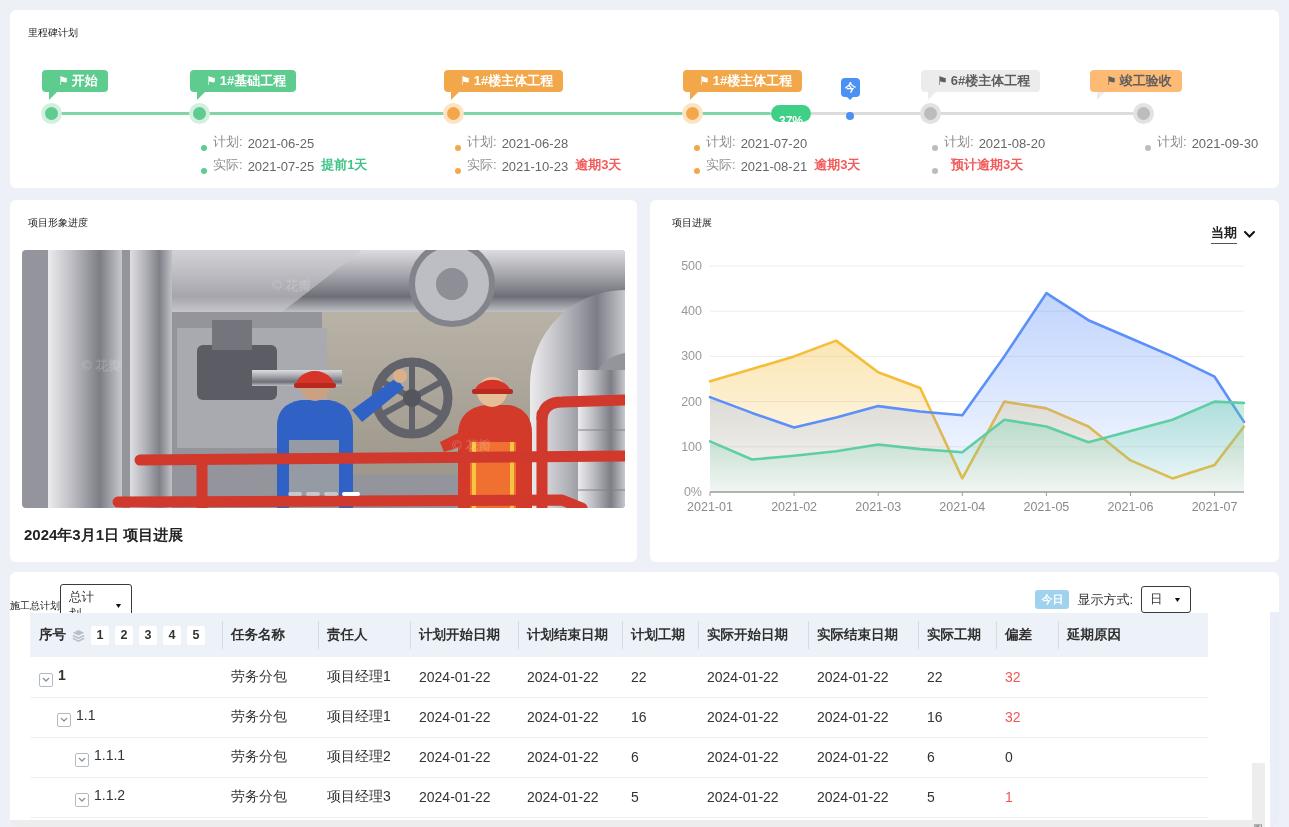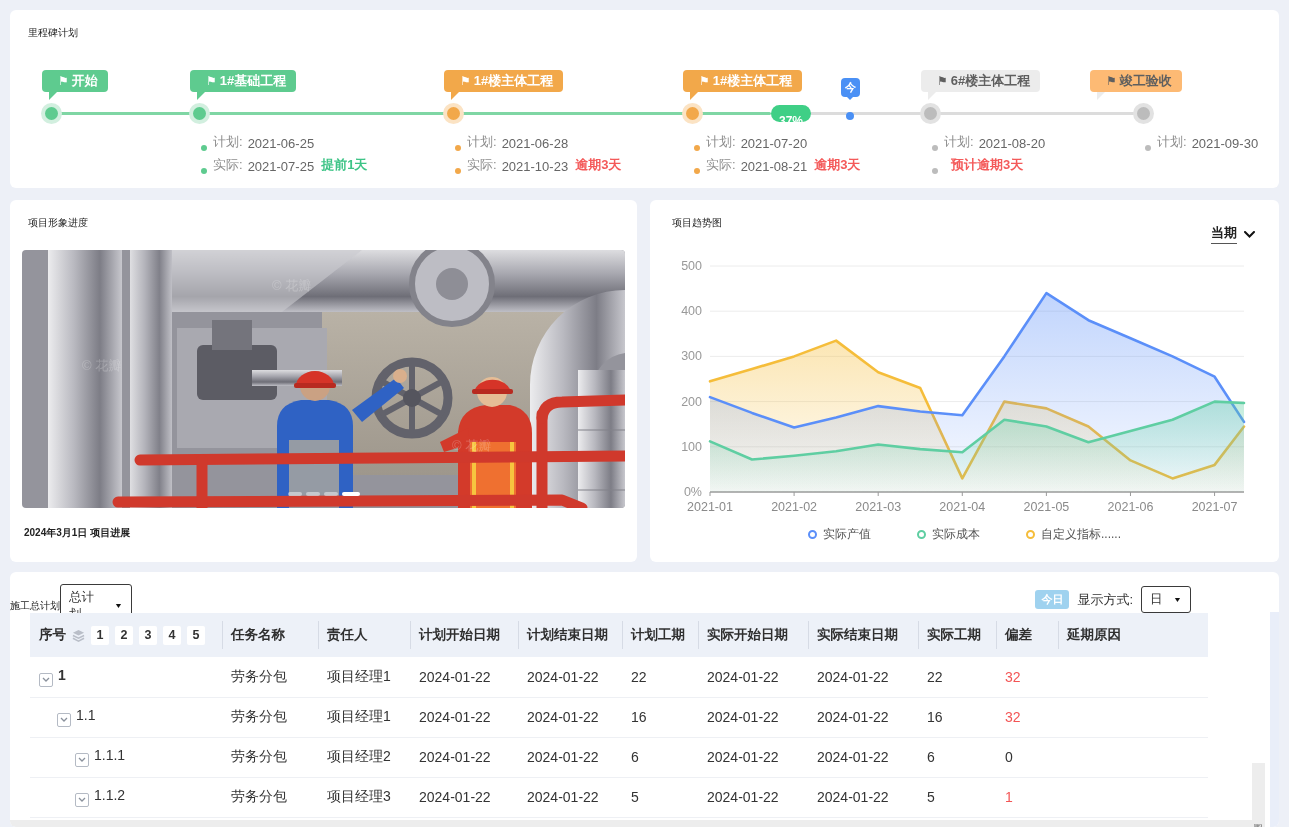--- a/index.html
+++ b/index.html
@@ -39,21 +39,21 @@
   
   #photo-card { left:10px; top:200px; width:627px; height:362px; }
   #photo-card .card-title { position:absolute; left:18px; top:16px; }
   #photo-wrap { position:absolute; left:12px; top:50px; width:603px; height:258px;
     border-radius:4px; overflow:hidden; }
   #photo-wrap svg { display:block; }
   #carousel-dots { position:absolute; left:50%; transform:translateX(-50%); bottom:12px;
     display:flex; gap:4px; }
   .c-dot { width:14px; height:4px; border-radius:2px; background:rgba(255,255,255,.45); cursor:pointer; }
   .c-dot.active { width:18px; background:#fff; }
-  #photo-caption { position:absolute; left:14px; top:326px; font-size:10px; font-weight:bold; color:#222; }
+  #photo-caption { position:absolute; left:14px; top:326px; font-size:15px; font-weight:bold; color:#222; }
 
   
   #trend-card { left:650px; top:200px; width:629px; height:362px; }
   #trend-card .card-title { position:absolute; left:22px; top:16px; }
   #period-select { position:absolute; right:24px; top:24px; display:flex; align-items:center; gap:7px;
     font-size:13px; color:#222; font-weight:bold; cursor:pointer; }
   #period-select .p-label { border-bottom:1px solid #555; padding-bottom:1px; }
   #trend-chart-box { position:absolute; left:10px; top:48px; width:609px; height:272px; }
   #trend-legend { position:absolute; left:0; right:0; top:326px; display:flex; justify-content:center; gap:46px; }
   .lg-item { display:flex; align-items:center; gap:6px; font-size:12px; color:#555; cursor:pointer; }
@@ -269,21 +269,21 @@
         <div class="c-dot"></div>
         <div class="c-dot"></div>
         <div class="c-dot"></div>
         <div class="c-dot active"></div>
       </div>
   </div>
   <div id="photo-caption">2024年3月1日 项目进展</div>
 </div>
 
 <div class="card" id="trend-card">
-  <div class="card-title">项目趋势图</div>
+  <div class="card-title">项目进展</div>
   <div id="period-select">
     <span class="p-label">当期</span>
     <svg width="11" height="7" viewBox="0 0 11 7">
       <path d="M1 1 L5.5 5.5 L10 1" fill="none" stroke="#111" stroke-width="2" stroke-linecap="round"></path>
     </svg>
   </div>
   <div id="trend-chart-box"><svg width="609" height="272">
         <defs>
           <linearGradient id="grad0" x1="0" y1="0" x2="0" y2="1">
             <stop offset="0" stop-color="#5b8ff9" stop-opacity="0.38"></stop>
@@ -324,34 +324,20 @@
         <text x="470.4724409448819" y="263" text-anchor="middle" font-size="12.5" fill="#8a8a8a">2021-06</text>
         <line x1="554.5669291338584" y1="244" x2="554.5669291338584" y2="248" stroke="#9a9a9a"></line>
         <text x="554.5669291338584" y="263" text-anchor="middle" font-size="12.5" fill="#8a8a8a">2021-07</text>
         <path d="M50.0 133.3 L 92.0 121.1 L 134.1 108.4 L 176.1 92.6 L 218.2 124.2 L 260.2 140.0 L 302.3 230.4 L 344.3 153.6 L 386.4 160.4 L 428.4 178.5 L 470.5 212.4 L 512.5 230.4 L 554.6 216.9 L 584.0 178.5 L 584 244 L 50 244 Z" fill="url(#grad2)" stroke="none"></path>
         <path d="M50.0 133.3 L 92.0 121.1 L 134.1 108.4 L 176.1 92.6 L 218.2 124.2 L 260.2 140.0 L 302.3 230.4 L 344.3 153.6 L 386.4 160.4 L 428.4 178.5 L 470.5 212.4 L 512.5 230.4 L 554.6 216.9 L 584.0 178.5" fill="none" stroke="#f5bd3a" stroke-width="2.6" stroke-linejoin="round" stroke-linecap="round"></path>
         <path d="M50.0 149.1 L 92.0 164.9 L 134.1 179.4 L 176.1 169.4 L 218.2 158.1 L 260.2 163.5 L 302.3 167.2 L 344.3 108.4 L 386.4 45.1 L 428.4 72.2 L 470.5 90.3 L 512.5 108.4 L 554.6 128.7 L 584.0 173.9 L 584 244 L 50 244 Z" fill="url(#grad0)" stroke="none"></path>
         <path d="M50.0 149.1 L 92.0 164.9 L 134.1 179.4 L 176.1 169.4 L 218.2 158.1 L 260.2 163.5 L 302.3 167.2 L 344.3 108.4 L 386.4 45.1 L 428.4 72.2 L 470.5 90.3 L 512.5 108.4 L 554.6 128.7 L 584.0 173.9" fill="none" stroke="#5b8ff9" stroke-width="2.6" stroke-linejoin="round" stroke-linecap="round"></path>
         <path d="M50.0 193.4 L 92.0 211.5 L 134.1 207.8 L 176.1 203.3 L 218.2 196.5 L 260.2 201.1 L 302.3 204.2 L 344.3 171.7 L 386.4 178.5 L 428.4 194.3 L 470.5 183.0 L 512.5 171.7 L 554.6 153.6 L 584.0 155.0 L 584 244 L 50 244 Z" fill="url(#grad1)" stroke="none"></path>
         <path d="M50.0 193.4 L 92.0 211.5 L 134.1 207.8 L 176.1 203.3 L 218.2 196.5 L 260.2 201.1 L 302.3 204.2 L 344.3 171.7 L 386.4 178.5 L 428.4 194.3 L 470.5 183.0 L 512.5 171.7 L 554.6 153.6 L 584.0 155.0" fill="none" stroke="#5fcea2" stroke-width="2.6" stroke-linejoin="round" stroke-linecap="round"></path>
       </svg></div>
-  <div id="trend-legend">
-      <div class="lg-item">
-        <span class="lg-ring" style="border-color: rgb(91, 143, 249);"></span>
-        <span>实际产值</span>
-      </div>
-      <div class="lg-item">
-        <span class="lg-ring" style="border-color: rgb(95, 206, 162);"></span>
-        <span>实际成本</span>
-      </div>
-      <div class="lg-item">
-        <span class="lg-ring" style="border-color: rgb(245, 189, 58);"></span>
-        <span>自定义指标......</span>
-      </div>
-    </div>
 </div>
 
 <div class="card" id="plan-card">
   <div id="plan-head">
     <span class="card-title">施工总计划</span>
     <span class="sel-box" style="width:72px">
       <span>总计划</span>
       <span class="sel-caret">▼</span>
     </span>
   </div>

